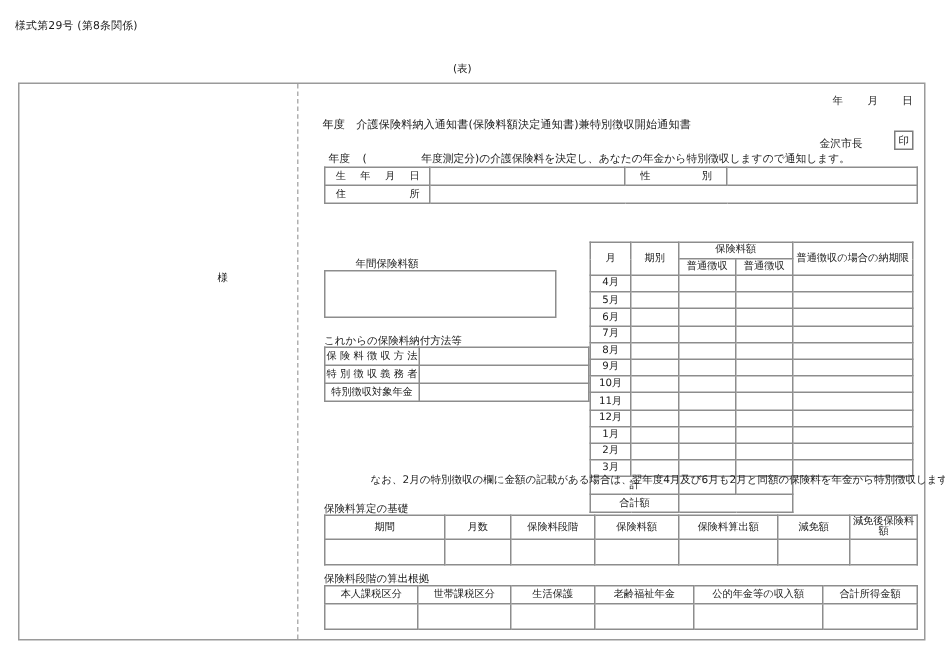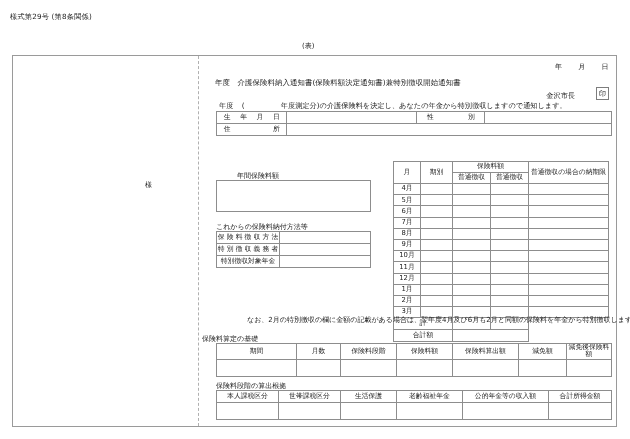--- a/index.html
+++ b/index.html
@@ -193,21 +193,21 @@
   .lbl-method {
     position: absolute;
     left: 17px;
     top: 166px;
     font-size: 7px;
   }
   .tbl-method {
     position: absolute;
     left: 17px;
     top: 175px;
-    width: 155px;
+    width: 177px;
   }
   .tbl-method td { height: 15px; }
   .tbl-method td.k { width: 62px; }
 
   
   .tbl-month {
     position: absolute;
     left: 194px;
     top: 105px;
     width: 215px;
@@ -223,21 +223,21 @@
     left: 17px;
     top: 259px;
     font-size: 7px;
     white-space: nowrap;
     margin-left: 31px;
   }
 
   
   .lbl-basis {
     position: absolute;
-    left: 3px;
+    left: 17px;
     top: 278px;
     font-size: 7px;
     text-align: right;
   }
   .tbl-basis {
     position: absolute;
     left: 17px;
     top: 287px;
     width: 395px;
   }

